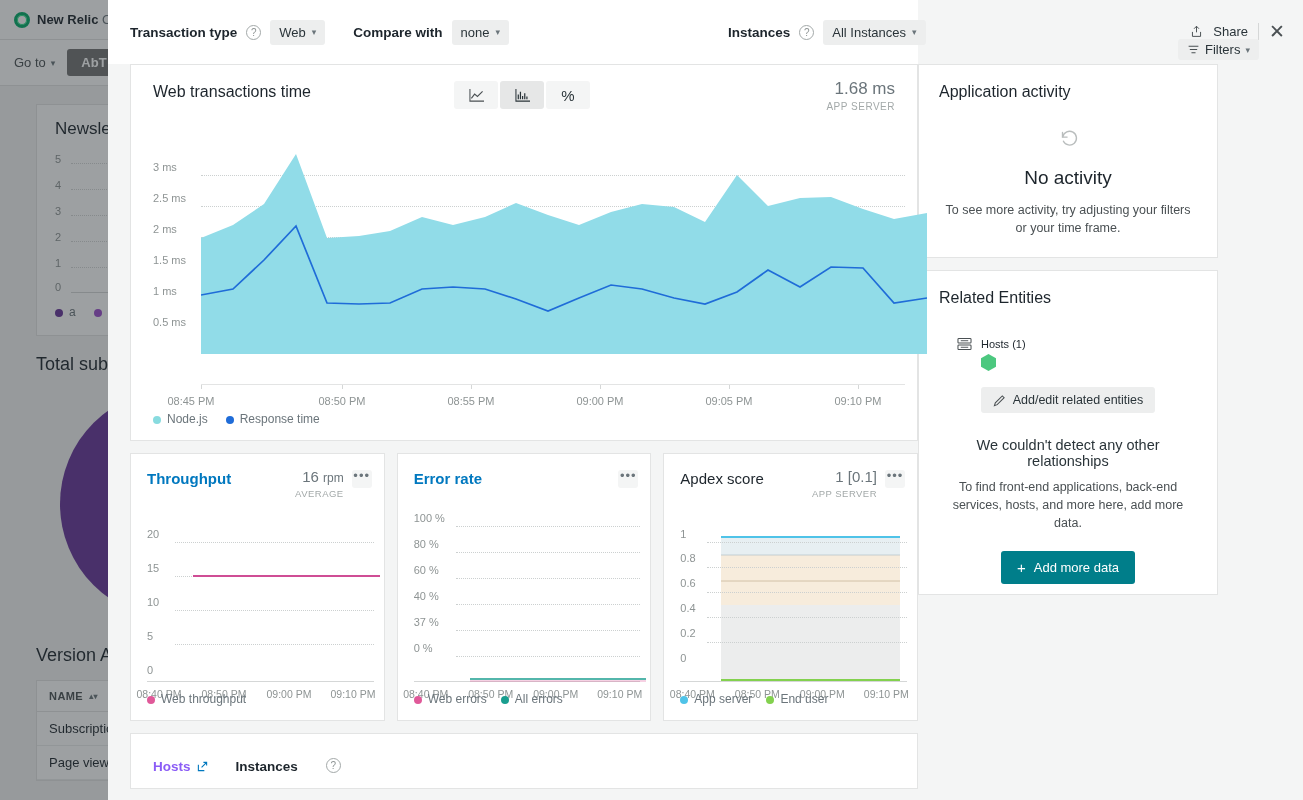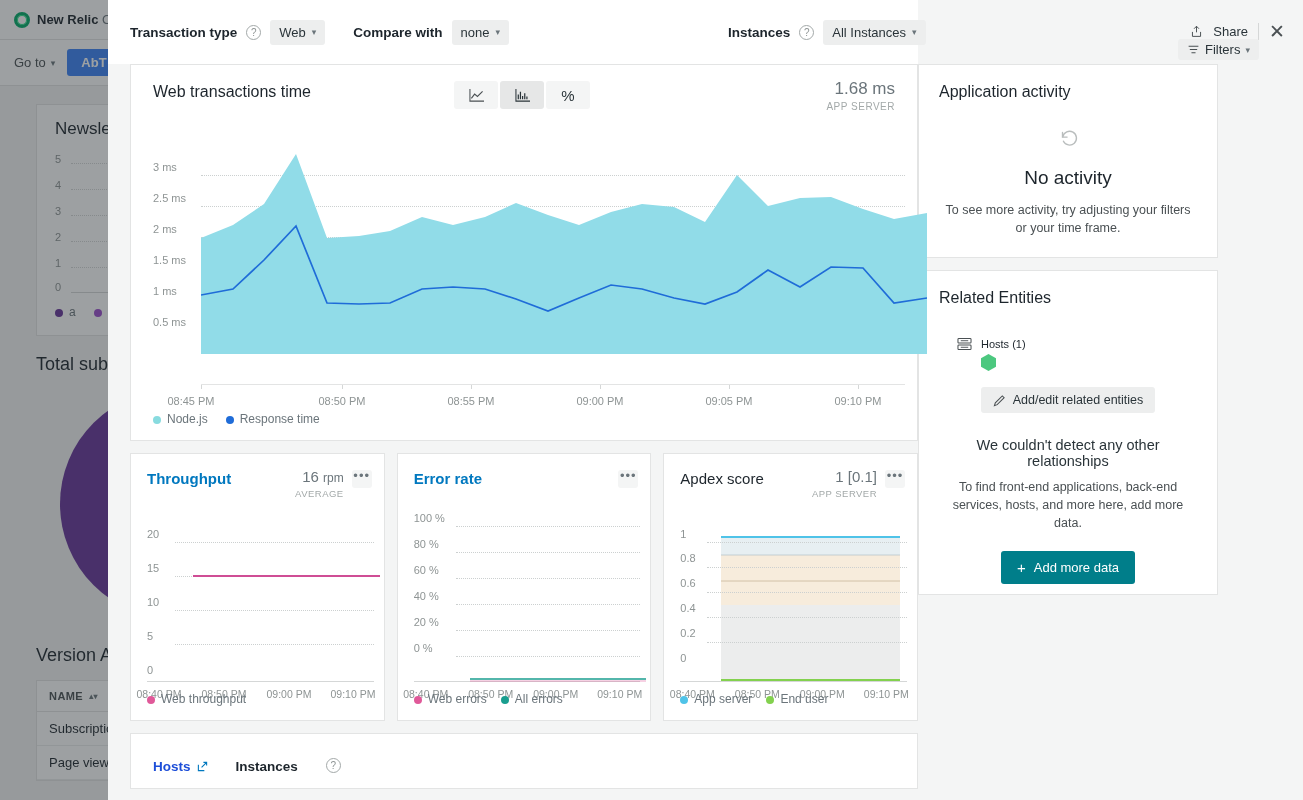--- a/index.html
+++ b/index.html
@@ -27,21 +27,21 @@
   }
   .nr-brand { font-size: 13px; font-weight: bold; color: #1d252c; white-space: nowrap;}
   .nr-brand .light { font-weight: normal; color: #6b757b; }
 
   .bg-subbar {
     height: 46px; background: #ffffff; display: flex; align-items: center;
     padding: 0 14px; gap: 12px; border-bottom: 1px solid #e3e4e4;
   }
   .bg-goto { font-size: 13px; color: #4a5053; display: flex; align-items: center; gap:5px; }
   .bg-pill {
-    background: #3b82f6; color: #fff; font-size: 13px; font-weight: bold;
+    background: #737373; color: #fff; font-size: 13px; font-weight: bold;
     padding: 6px 14px; border-radius: 3px; white-space: nowrap;
   }
 
   .bg-body { padding: 18px 0 0 0; }
   .bg-card {
     background: #fff; margin: 0 0 18px 36px; padding: 14px 18px 16px;
     border: 1px solid #e3e4e4; width: 420px;
   }
   .bg-card-title { font-size: 17px; color: #1d252c; margin-bottom: 14px; white-space: nowrap;}
   .bg-chart { position: relative; height: 140px; }
@@ -145,21 +145,21 @@
   .kebab { position: absolute; right: 12px; top: 16px; width: 20px; height: 18px; border-radius: 3px; background: #f4f5f5; color: #6b757b; font-size: 13px; text-align: center; line-height: 12px; letter-spacing: 1px;}
   .splot { position: absolute; left: 16px; right: 10px; top: 56px; bottom: 0; }
   .sylab { position: absolute; left: 0; font-size: 11px; color: #8e9494; transform: translateY(-50%); white-space: nowrap;}
   .sgrid { position: absolute; border-top: 1px dotted #ccd0d0; }
   .sxlab { position: absolute; font-size: 10.5px; color: #8e9494; transform: translateX(-50%); white-space: nowrap;}
   .slegend { position: absolute; left: 16px; bottom: 14px; display: flex; gap: 14px; font-size: 12px; color: #6b757b; align-items: center;}
 
   
   .tabs-card { height: 56px; padding: 0 22px; display: flex; align-items: flex-end; gap: 28px; flex: 0 0 auto;}
   .tab { font-size: 13.5px; font-weight: bold; color: #1d252c; padding-bottom: 14px; display: flex; align-items: center; gap: 6px; }
-  .tab.active { color: #1d4ed8; }
+  .tab.active { color: #8b5cf6; }
 
   
   .rc { padding: 18px 20px 22px; }
   .rc-title { font-size: 16px; color: #1d252c; }
   .noact { text-align: center; margin-top: 26px; }
   .noact-icon { font-size: 24px; color: #b9bdbd; line-height: 1; }
   .noact-h { font-size: 19px; color: #1d252c; margin-top: 14px; }
   .noact-p { font-size: 12.5px; color: #4a5053; margin-top: 12px; line-height: 1.45; }
 
   .ent-row { display: flex; align-items: center; gap: 9px; margin: 30px 0 0 18px; }
@@ -391,21 +391,21 @@
         </div>
 
         <div class="card small-card">
           <div class="sc-title">Error rate</div>
           <div class="kebab">•••</div>
           <div class="splot">
             <div class="sylab" style="top:8px">100 %</div>
             <div class="sylab" style="top:34px">80 %</div>
             <div class="sylab" style="top:60px">60 %</div>
             <div class="sylab" style="top:86px">40 %</div>
-            <div class="sylab" style="top:112px">20 %</div>
+            <div class="sylab" style="top:112px">37 %</div>
             <div class="sylab" style="top:138px">0 %</div>
             <div class="sgrid" style="left:42px;right:0;top:16px"></div>
             <div class="sgrid" style="left:42px;right:0;top:42px"></div>
             <div class="sgrid" style="left:42px;right:0;top:68px"></div>
             <div class="sgrid" style="left:42px;right:0;top:94px"></div>
             <div class="sgrid" style="left:42px;right:0;top:120px"></div>
             <div class="sgrid" style="left:42px;right:0;top:146px"></div>
             <div class="sgrid" style="left:0;right:0;top:171px;border-top:1px solid #d5d7d7"></div>
             <svg width="190" height="180" viewBox="0 0 190 180" preserveAspectRatio="none" style="position:absolute;left:42px;top:0">
               <line x1="14" y1="169" x2="190" y2="169" stroke="#1a9e8f" stroke-width="1.6"></line>

